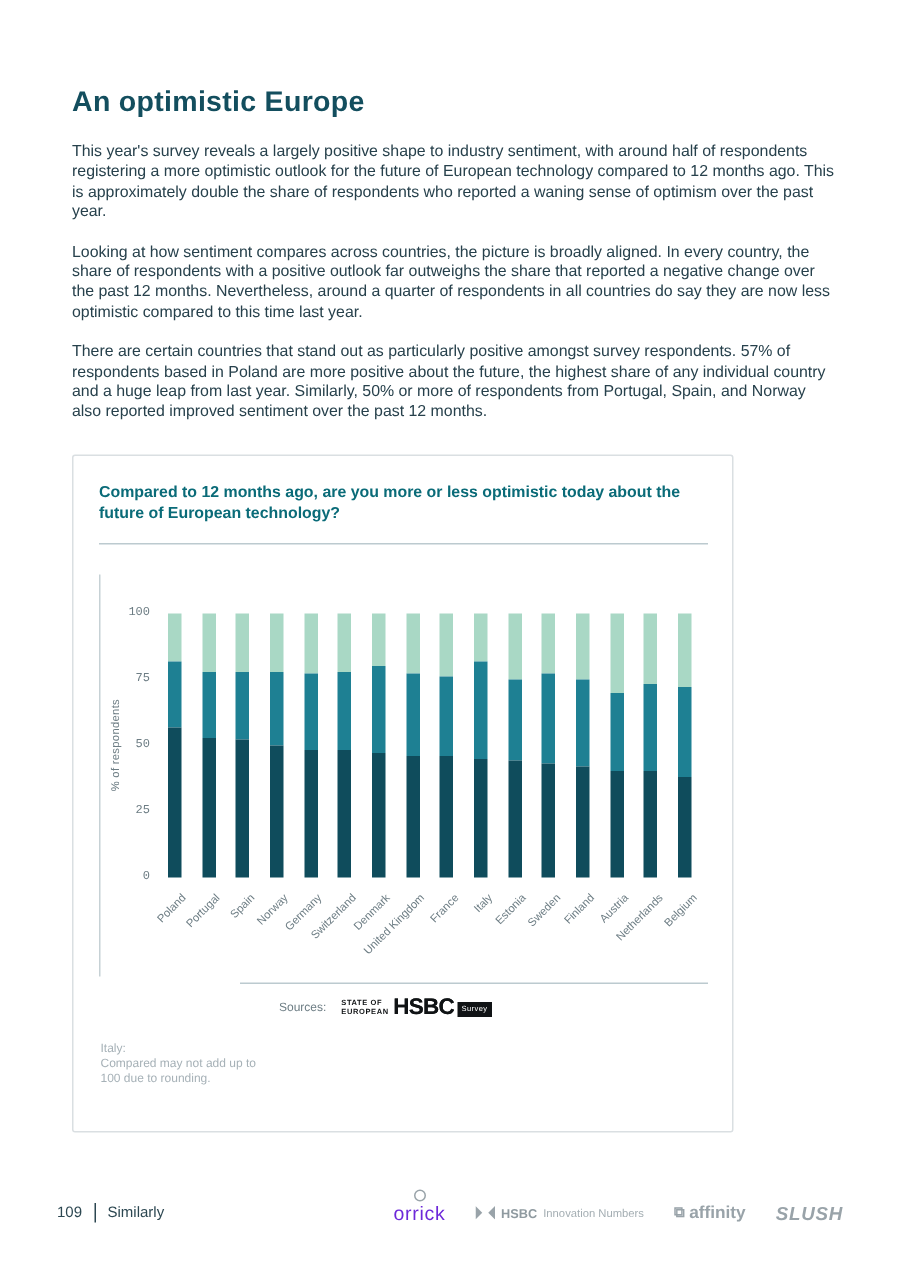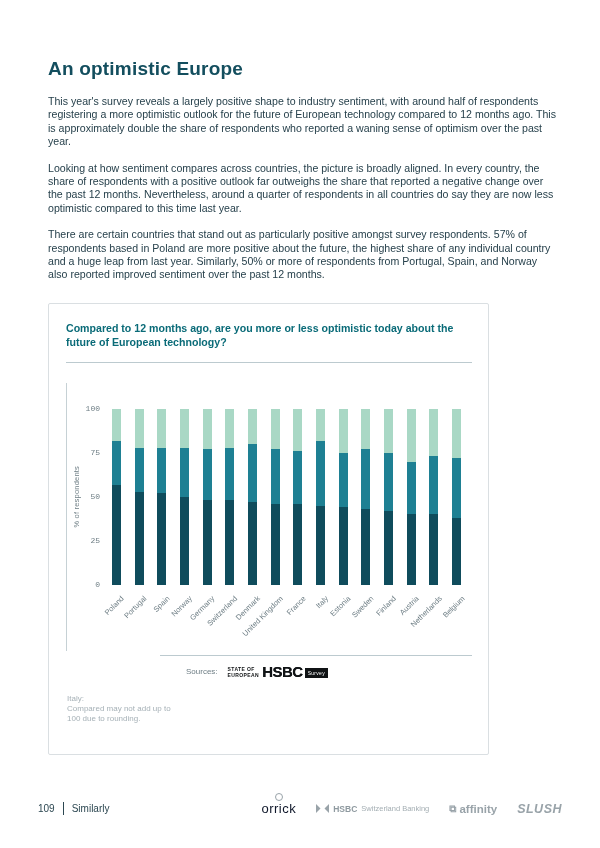--- a/index.html
+++ b/index.html
@@ -66,21 +66,21 @@
   }
   .notes{margin:16px 0 0 1px;font-size:8px;line-height:10px;color:#a6b1b7;}
   
   .footer{
     position:absolute;left:38px;right:38px;bottom:32px;
     display:flex;justify-content:space-between;align-items:center;
   }
   .footer-left{display:flex;align-items:center;font-size:10px;color:#2c4751;}
   .footer-sep{width:1px;height:13px;background:#2c4751;margin:0 8px;}
   .footer-logos{display:flex;align-items:center;gap:20px;color:#99a3a9;}
-  .logo-orrick{position:relative;font-size:13px;letter-spacing:.5px;color:#0f172a;}
+  .logo-orrick{position:relative;font-size:13px;letter-spacing:.5px;color:#6d28d9;}
   .orrick-ring{position:absolute;top:-8px;left:50%;margin-left:-4px;width:6px;height:6px;border:1.5px solid #99a3a9;border-radius:50%;}
   .logo-hsbc{display:flex;align-items:center;gap:4px;}
   .hsbc-bold{font-size:8.5px;font-weight:700;color:#8f9aa0;}
   .hsbc-rest{font-size:7.5px;color:#a4aeb3;}
   .logo-affinity{display:flex;align-items:center;gap:3px;font-size:11.5px;font-weight:600;color:#99a3a9;}
   .affinity-glyph{font-size:10px;line-height:10px;}
   .logo-slush{font-size:12.5px;font-weight:800;font-style:italic;letter-spacing:.5px;color:#99a3a9;}
 </style>
 </head>
 <body>
@@ -310,21 +310,21 @@
     <span class="logo-orrick">
       <span class="orrick-ring"></span>
       <span>orrick</span>
     </span>
     <span class="logo-hsbc">
       <svg width="13" height="9" viewBox="0 0 13 9">
         <path d="M0,0 L4.5,4.5 L0,9 Z" fill="#99a3a9"></path>
         <path d="M13,0 L8.5,4.5 L13,9 Z" fill="#99a3a9"></path>
       </svg>
       <span class="hsbc-bold">HSBC</span>
-      <span class="hsbc-rest">Switzerland Banking</span>
+      <span class="hsbc-rest">Innovation Numbers</span>
     </span>
     <span class="logo-affinity">
       <span class="affinity-glyph">⧉</span>
       <span>affinity</span>
     </span>
     <span class="logo-slush">SLUSH</span>
   </div>
 </div>
 
 </body></html>

